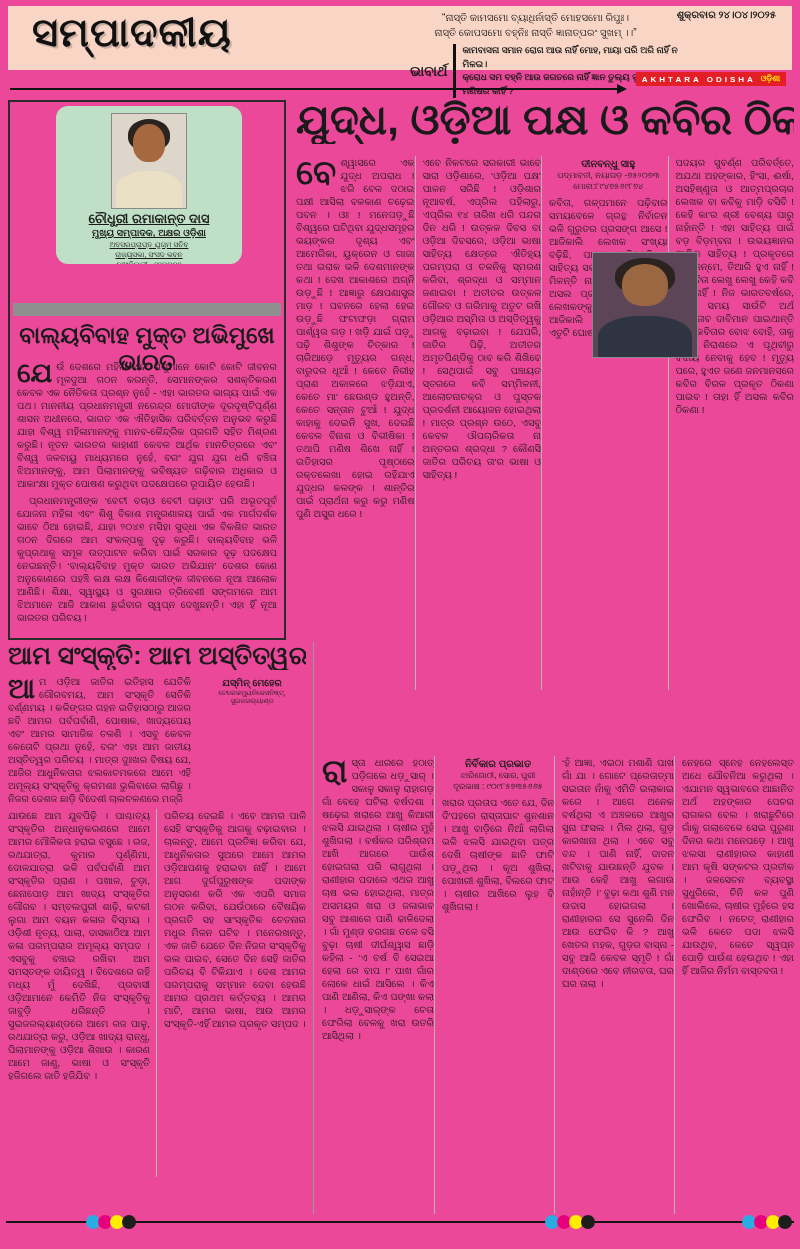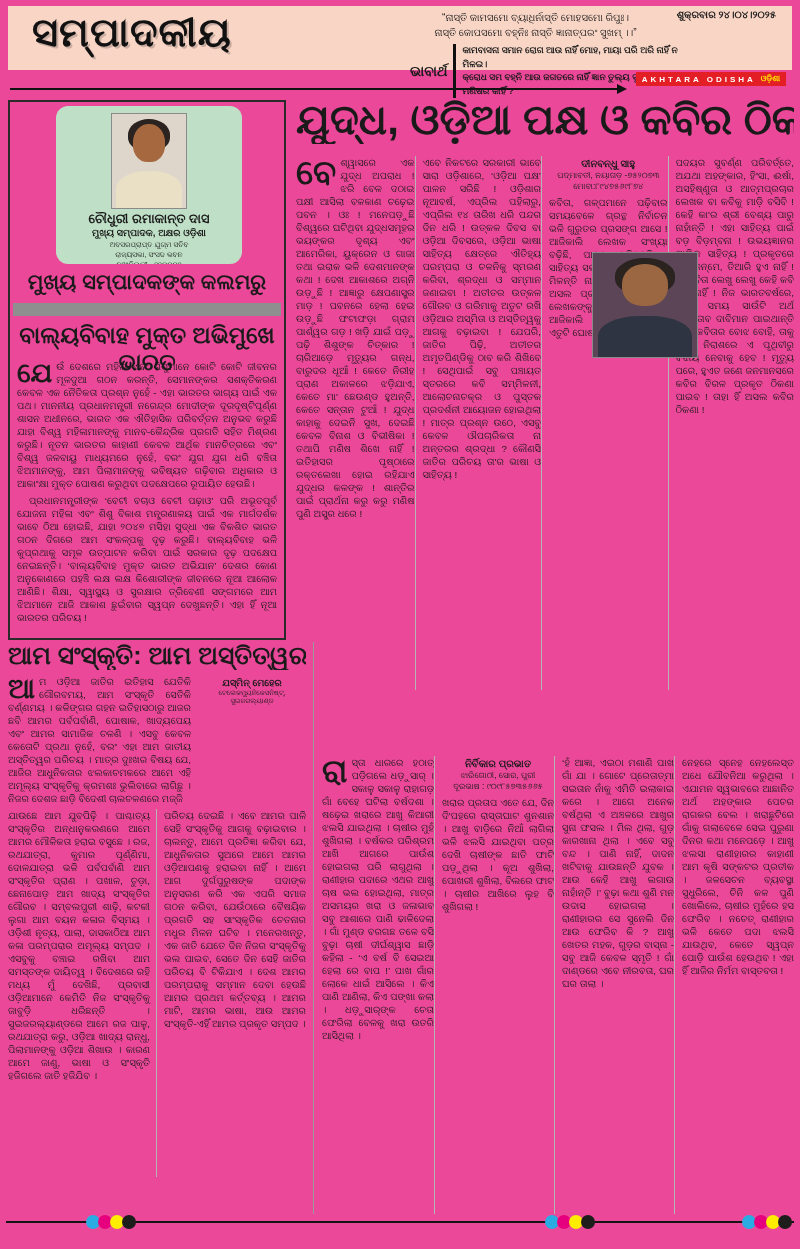--- a/index.html
+++ b/index.html
@@ -32,21 +32,21 @@
   .bodytext{font-size:9.8px;line-height:1.33;text-align:justify;}
   .dropcap{float:left;font-weight:800;line-height:.85;padding:2px 4px 0 0;}
   .colrule{border-left:1px solid #b5b5b5;padding-left:7px;}
   .cols{display:flex;}
   .cols .col{flex:1;overflow:hidden;}
 
   
   .editor-box{position:absolute;left:8px;top:100px;width:278px;height:540px;
               border:2px solid #2a2a2a;box-sizing:border-box;}
   .green-card{position:absolute;left:46px;top:4px;width:186px;height:158px;background:#bfe0c6;
-              border-radius:12px;text-align:center;overflow:hidden;}
+              border-radius:12px;text-align:center;overflow:hidden;text-decoration:underline;}
   .gc-name{font-size:13px;font-weight:800;margin-top:2px;}
   .gc-role{font-size:9.5px;font-weight:700;}
   .gc-small{font-size:7.3px;line-height:1.35;margin-top:1px;}
   .kicker{position:absolute;left:0;right:0;top:168px;text-align:center;font-size:21px;font-weight:800;}
   .graybar{position:absolute;left:3px;right:3px;top:201px;height:13px;background:#8f8f8f;}
   .ed-headline{position:absolute;left:0;right:0;top:220px;text-align:center;font-size:23px;font-weight:800;}
   .ed-body{position:absolute;left:7px;right:7px;top:258px;bottom:4px;overflow:hidden;}
   .ed-body p{margin:0 0 4px 0;text-indent:0;}
   .ed-body p + p{text-indent:12px;}
 
@@ -126,21 +126,20 @@
         <div class="ph-torso"></div>
       </div>
       <div class="gc-name">ଚୌଧୁରୀ ରମାକାନ୍ତ ଦାସ</div>
       <div class="gc-role">ମୁଖ୍ୟ ସମ୍ପାଦକ, ଅକ୍ଷର ଓଡ଼ିଶା</div>
       <div class="gc-small">
         <div>ଅବସରପ୍ରାପ୍ତ ଯୁଗ୍ମ ସଚିବ</div>
         <div>ରାଜ୍ୟସଭା, ସଂସଦ ଭବନ</div>
         <div>ନୂଆଦିଲ୍ଲୀ - ୧୧୦୦୦୧</div>
       </div>
     </div>
-    <div class="kicker">ମୁଖ୍ୟ ସମ୍ପାଦକଙ୍କ କଲମରୁ</div>
     <div class="graybar"></div>
     <div class="ed-headline">ବାଲ୍ୟବିବାହ ମୁକ୍ତ ଅଭିମୁଖେ ଭାରତ</div>
     <div class="ed-body bodytext">
       <p><span class="dropcap" style="font-size:27px;">ଯେ</span><span>ଉଁ ଦେଶରେ ମହିଳା ଏବଂ ଶିଶୁମାନେ କୋଟି କୋଟି ଜୀବନର ମୂଳଦୁଆ ଗଠନ କରନ୍ତି, ସେମାନଙ୍କର ସଶକ୍ତିକରଣ କେବଳ ଏକ ନୈତିକତା ପ୍ରଶ୍ନ ନୁହେଁ - ଏହା ଭାରତର ଭାଗ୍ୟ ପାଇଁ ଏକ ପଥ। ମାନନୀୟ ପ୍ରଧାନମନ୍ତ୍ରୀ ନରେନ୍ଦ୍ର ମୋଦୀଙ୍କ ଦୂରଦୃଷ୍ଟିପୂର୍ଣ୍ଣ ଶାସନ ଅଧୀନରେ, ଭାରତ ଏକ ଐତିହାସିକ ପରିବର୍ତ୍ତନ ଅନୁଭବ କରୁଛି ଯାହା ବିଶ୍ୱ ମହିଳାମାନଙ୍କୁ ମାନବ-କୈନ୍ଦ୍ରିକ ପ୍ରଗତି ସହିତ ମିଶ୍ରଣ କରୁଛି। ନୂତନ ଭାରତର କାହାଣୀ କେବଳ ଆର୍ଥିକ ମାନଚିତ୍ରରେ ଏବଂ ବିଶ୍ୱ ଜଳବାୟୁ ମାଧ୍ୟମରେ ନୁହେଁ, ବରଂ ଯୁଗ ଯୁଗ ଧରି ବଞ୍ଚିତା ଝିଅମାନଙ୍କୁ, ଆମ ପିଲାମାନଙ୍କୁ ଭବିଷ୍ୟତ ଗଢ଼ିବାର ଅଧିକାର ଓ ଆକାଂକ୍ଷା ମୁକ୍ତ ପୋଷଣ କରୁଥିବା ପଦକ୍ଷେପରେ ରୂପାୟିତ ହେଉଛି।</span></p>
       <p>ପ୍ରଧାନମନ୍ତ୍ରୀଙ୍କ ‘ବେଟୀ ବଚାଓ ବେଟୀ ପଢ଼ାଓ’ ପରି ଅଭୂତପୂର୍ବ ଯୋଜନା ମହିଳା ଏବଂ ଶିଶୁ ବିକାଶ ମନ୍ତ୍ରଣାଳୟ ପାଇଁ ଏକ ମାର୍ଗଦର୍ଶକ ଭାବେ ଠିଆ ହୋଇଛି, ଯାହା ୨୦୪୭ ମସିହା ସୁଦ୍ଧା ଏକ ବିକଶିତ ଭାରତ ଗଠନ ଦିଗରେ ଆମ ସଂକଳ୍ପକୁ ଦୃଢ଼ କରୁଛି। ବାଲ୍ୟବିବାହ ଭଳି କୁପ୍ରଥାକୁ ସମୂଳ ଉତ୍ପାଟନ କରିବା ପାଇଁ ସରକାର ଦୃଢ଼ ପଦକ୍ଷେପ ନେଇଛନ୍ତି। ‘ବାଲ୍ୟବିବାହ ମୁକ୍ତ ଭାରତ ଅଭିଯାନ’ ଦେଶର କୋଣ ଅନୁକୋଣରେ ପହଞ୍ଚି ଲକ୍ଷ ଲକ୍ଷ କିଶୋରୀଙ୍କ ଜୀବନରେ ନୂଆ ଆଲୋକ ଆଣିଛି। ଶିକ୍ଷା, ସ୍ୱାସ୍ଥ୍ୟ ଓ ସୁରକ୍ଷାର ତ୍ରିବେଣୀ ସଙ୍ଗମରେ ଆମ ଝିଅମାନେ ଆଜି ଆକାଶ ଛୁଇଁବାର ସ୍ୱପ୍ନ ଦେଖୁଛନ୍ତି। ଏହା ହିଁ ନୂଆ ଭାରତର ପରିଚୟ !</p>
     </div>
   </div>
 
   <div class="war">
     <div class="war-headline">ଯୁଦ୍ଧ, ଓଡ଼ିଆ ପକ୍ଷ ଓ କବିର ଠିକଣା</div>

